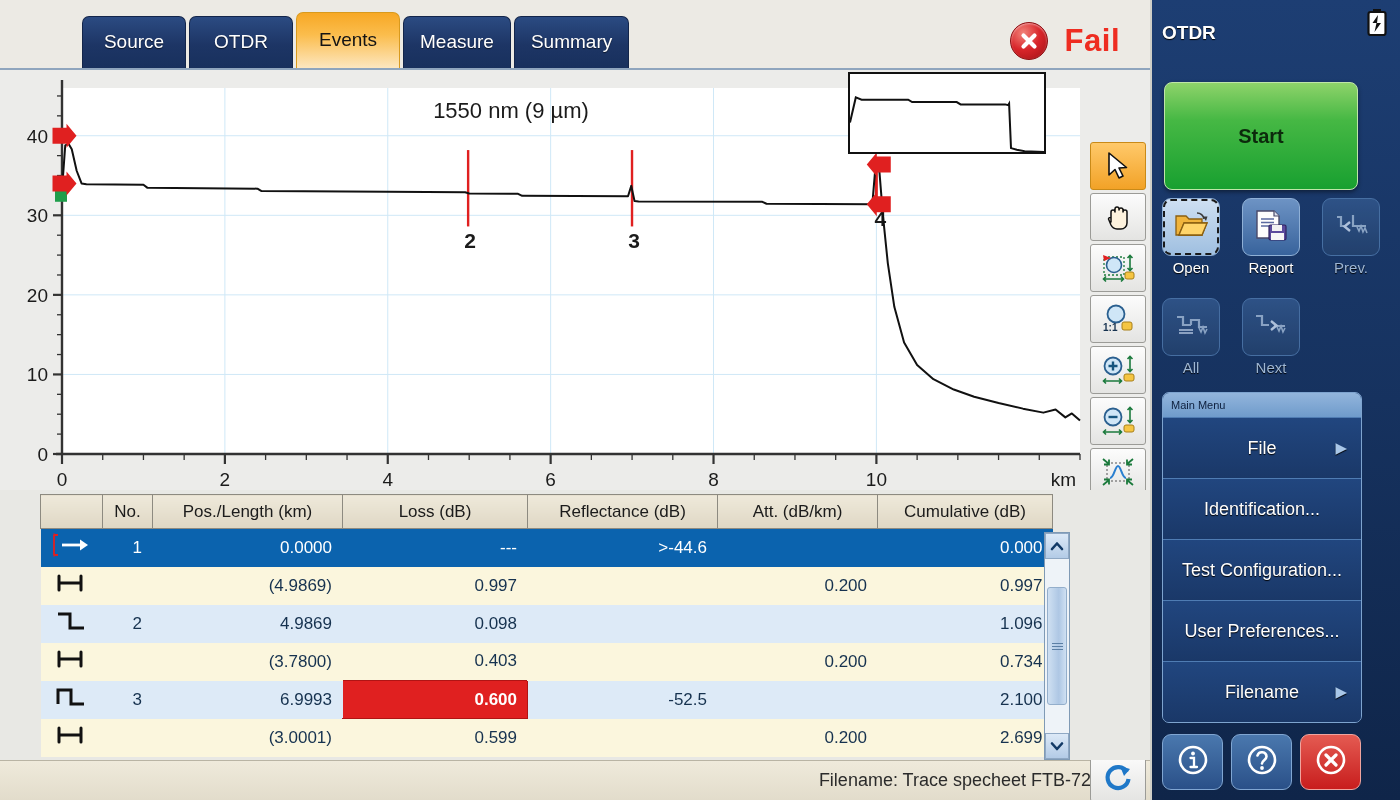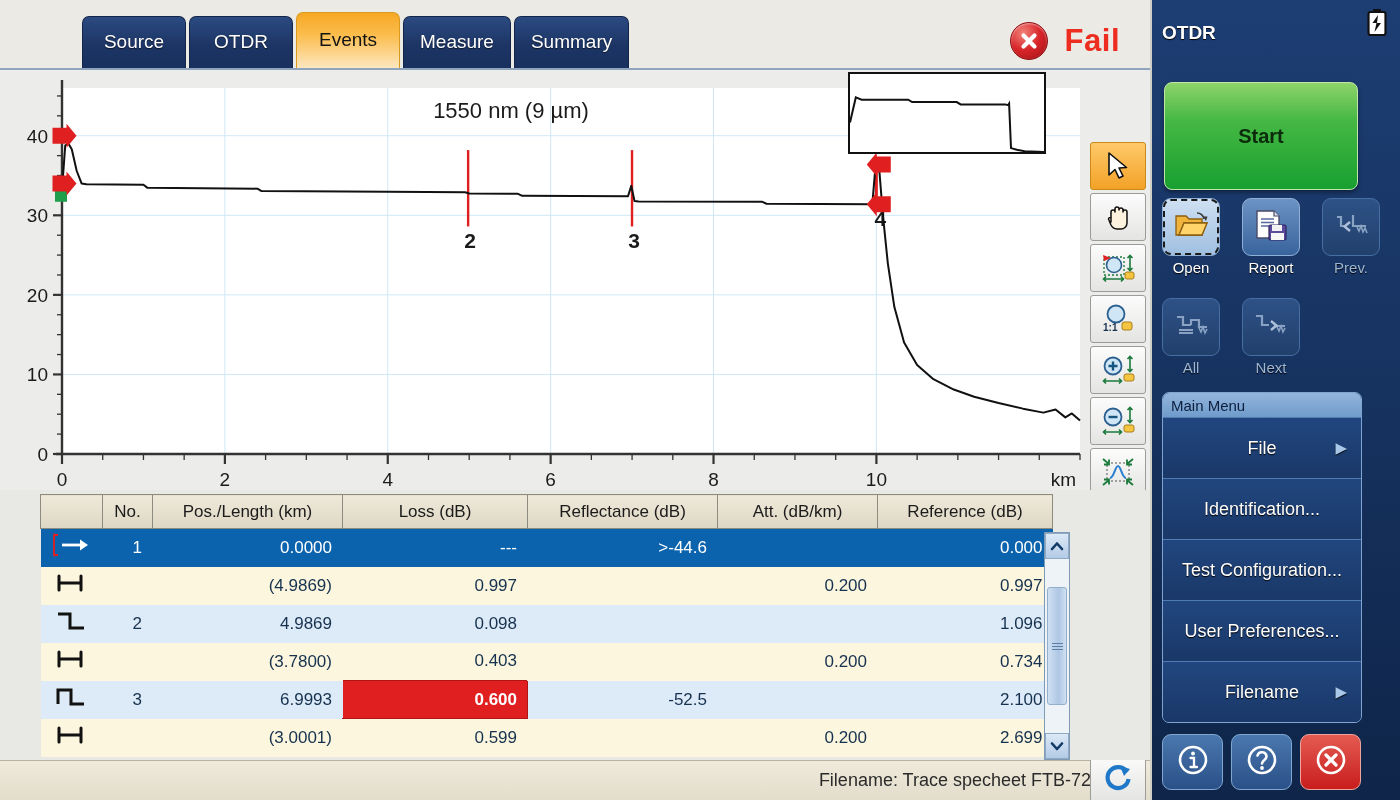--- a/index.html
+++ b/index.html
@@ -196,21 +196,21 @@
   .ic-label { font-size: 15px; color: #ffffff; text-shadow: 0 1px 1px #000; }
   .ic-label.dim { color: #9db6d4; }
 
   .mainmenu {
     position: absolute; left: 10px; top: 392px; width: 200px;
     border: 1px solid #7ea4cf; border-radius: 7px; overflow: hidden;
     background: #1b3b6e;
   }
   .mm-head {
     height: 24px; background: linear-gradient(180deg,#93b5dc 0%,#6f9bcb 100%);
-    color: #0d1f3d; font-size: 15px; display: flex; align-items: center;
+    color: #0d1f3d; font-size: 11px; display: flex; align-items: center;
     padding-left: 8px;
   }
   .mm-item {
     height: 61px; border-top: 1px solid #4f7cb3;
     background: linear-gradient(180deg,#21467f 0%, #1a3868 100%);
     display: flex; align-items: center; justify-content: center;
     font-size: 18px; color: #ffffff; position: relative;
     text-shadow: 0 1px 1px #000;
   }
   .mm-item .arrow { position: absolute; right: 14px; color: #a9c7e8; font-size: 15px; }
@@ -494,21 +494,21 @@
             <col style="width:175px">
         </colgroup>
         <thead>
             <tr id="thead-row">
               <th style="background: linear-gradient(rgb(239, 233, 218) 0%, rgb(222, 215, 196) 100%);"></th>
               <th>No.</th>
               <th>Pos./Length (km)</th>
               <th>Loss (dB)</th>
               <th>Reflectance (dB)</th>
               <th>Att. (dB/km)</th>
-              <th>Reference (dB)</th>
+              <th>Cumulative (dB)</th>
             </tr>
           </thead>
         <tbody id="tbody">
             <tr class="row-sel">
               <td class="c-icon"><svg width="46" height="26" viewBox="0 0 46 26">
       <path d="M3 3 L7 3 M3 3 L3 23 M3 23 L7 23" fill="none" stroke="#e02020" stroke-width="1.8"></path>
       <path d="M2.5 1 L6 3 L2.5 5 Z M2.5 21 L6 23 L2.5 25 Z" fill="#e02020"></path>
       <path d="M11 13 L31 13" stroke="#ffffff" stroke-width="2.8"></path>
       <path d="M29 7.5 L37 13 L29 18.5 Z" fill="#ffffff"></path>
                 </svg></td>

